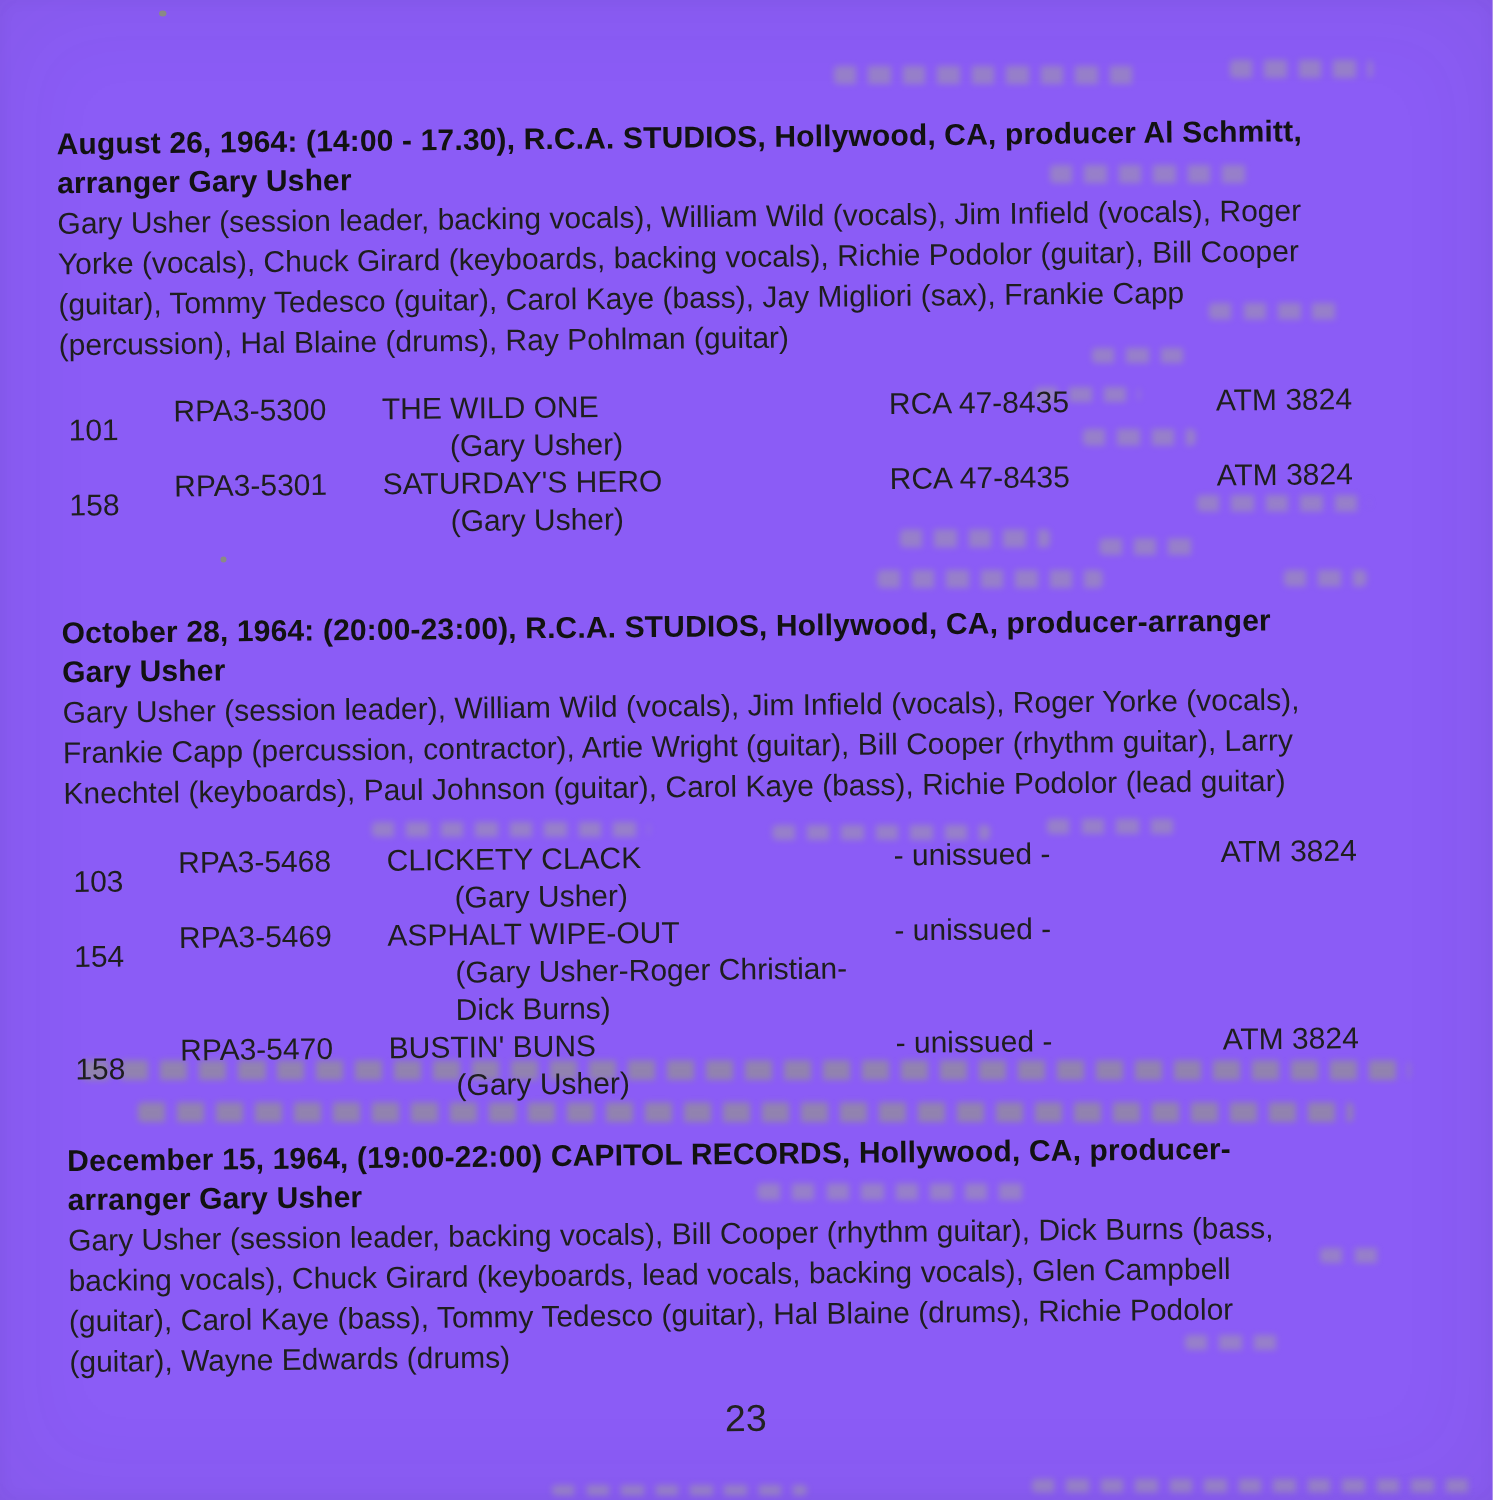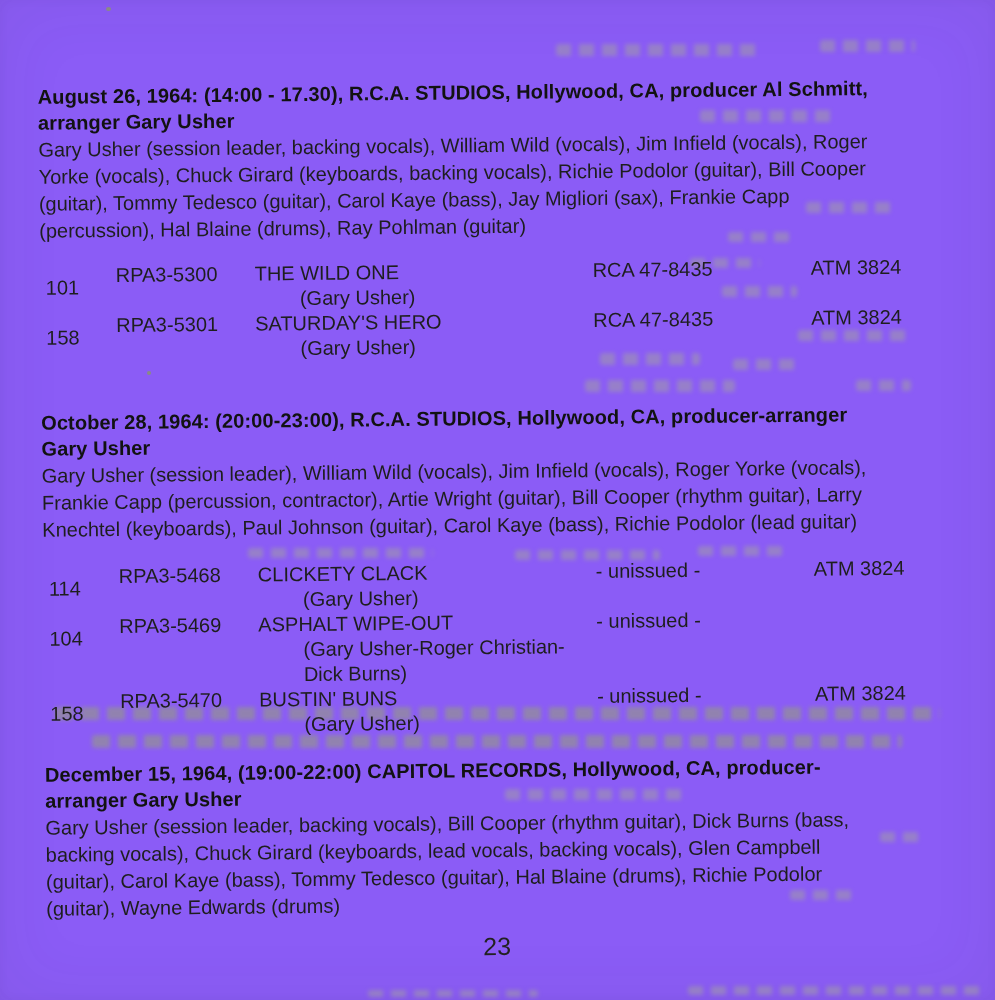--- a/index.html
+++ b/index.html
@@ -162,31 +162,31 @@
     <div class="session" style="top:405px;">
       <div class="session-heading">October 28, 1964: (20:00-23:00), R.C.A. STUDIOS, Hollywood, CA, producer-arranger
 Gary Usher</div>
       <div class="session-personnel">Gary Usher (session leader), William Wild (vocals), Jim Infield (vocals), Roger Yorke (vocals),
 Frankie Capp (percussion, contractor), Artie Wright (guitar), Bill Cooper (rhythm guitar), Larry
 Knechtel (keyboards), Paul Johnson (guitar), Carol Kaye (bass), Richie Podolor (lead guitar)</div>
     </div>
 
     <div class="tracklist" style="top:560px;">
       <div class="track">
-        <span class="tnum">114</span>
+        <span class="tnum">103</span>
         <span class="tmatrix">RPA3-5468</span>
         <span class="ttitle-wrap">
           <span class="ttitle">CLICKETY CLACK</span>
           <span class="tcomposer">(Gary Usher)</span>
         </span>
         <span class="trelease">- unissued -</span>
         <span class="ttape">ATM 3824</span>
       </div>
       <div class="track">
-        <span class="tnum">104</span>
+        <span class="tnum">154</span>
         <span class="tmatrix">RPA3-5469</span>
         <span class="ttitle-wrap">
           <span class="ttitle">ASPHALT WIPE-OUT</span>
           <span class="tcomposer">(Gary Usher-Roger Christian-Dick Burns)</span>
         </span>
         <span class="trelease">- unissued -</span>
         <span class="ttape"></span>
       </div>
       <div class="track">
         <span class="tnum">158</span>

